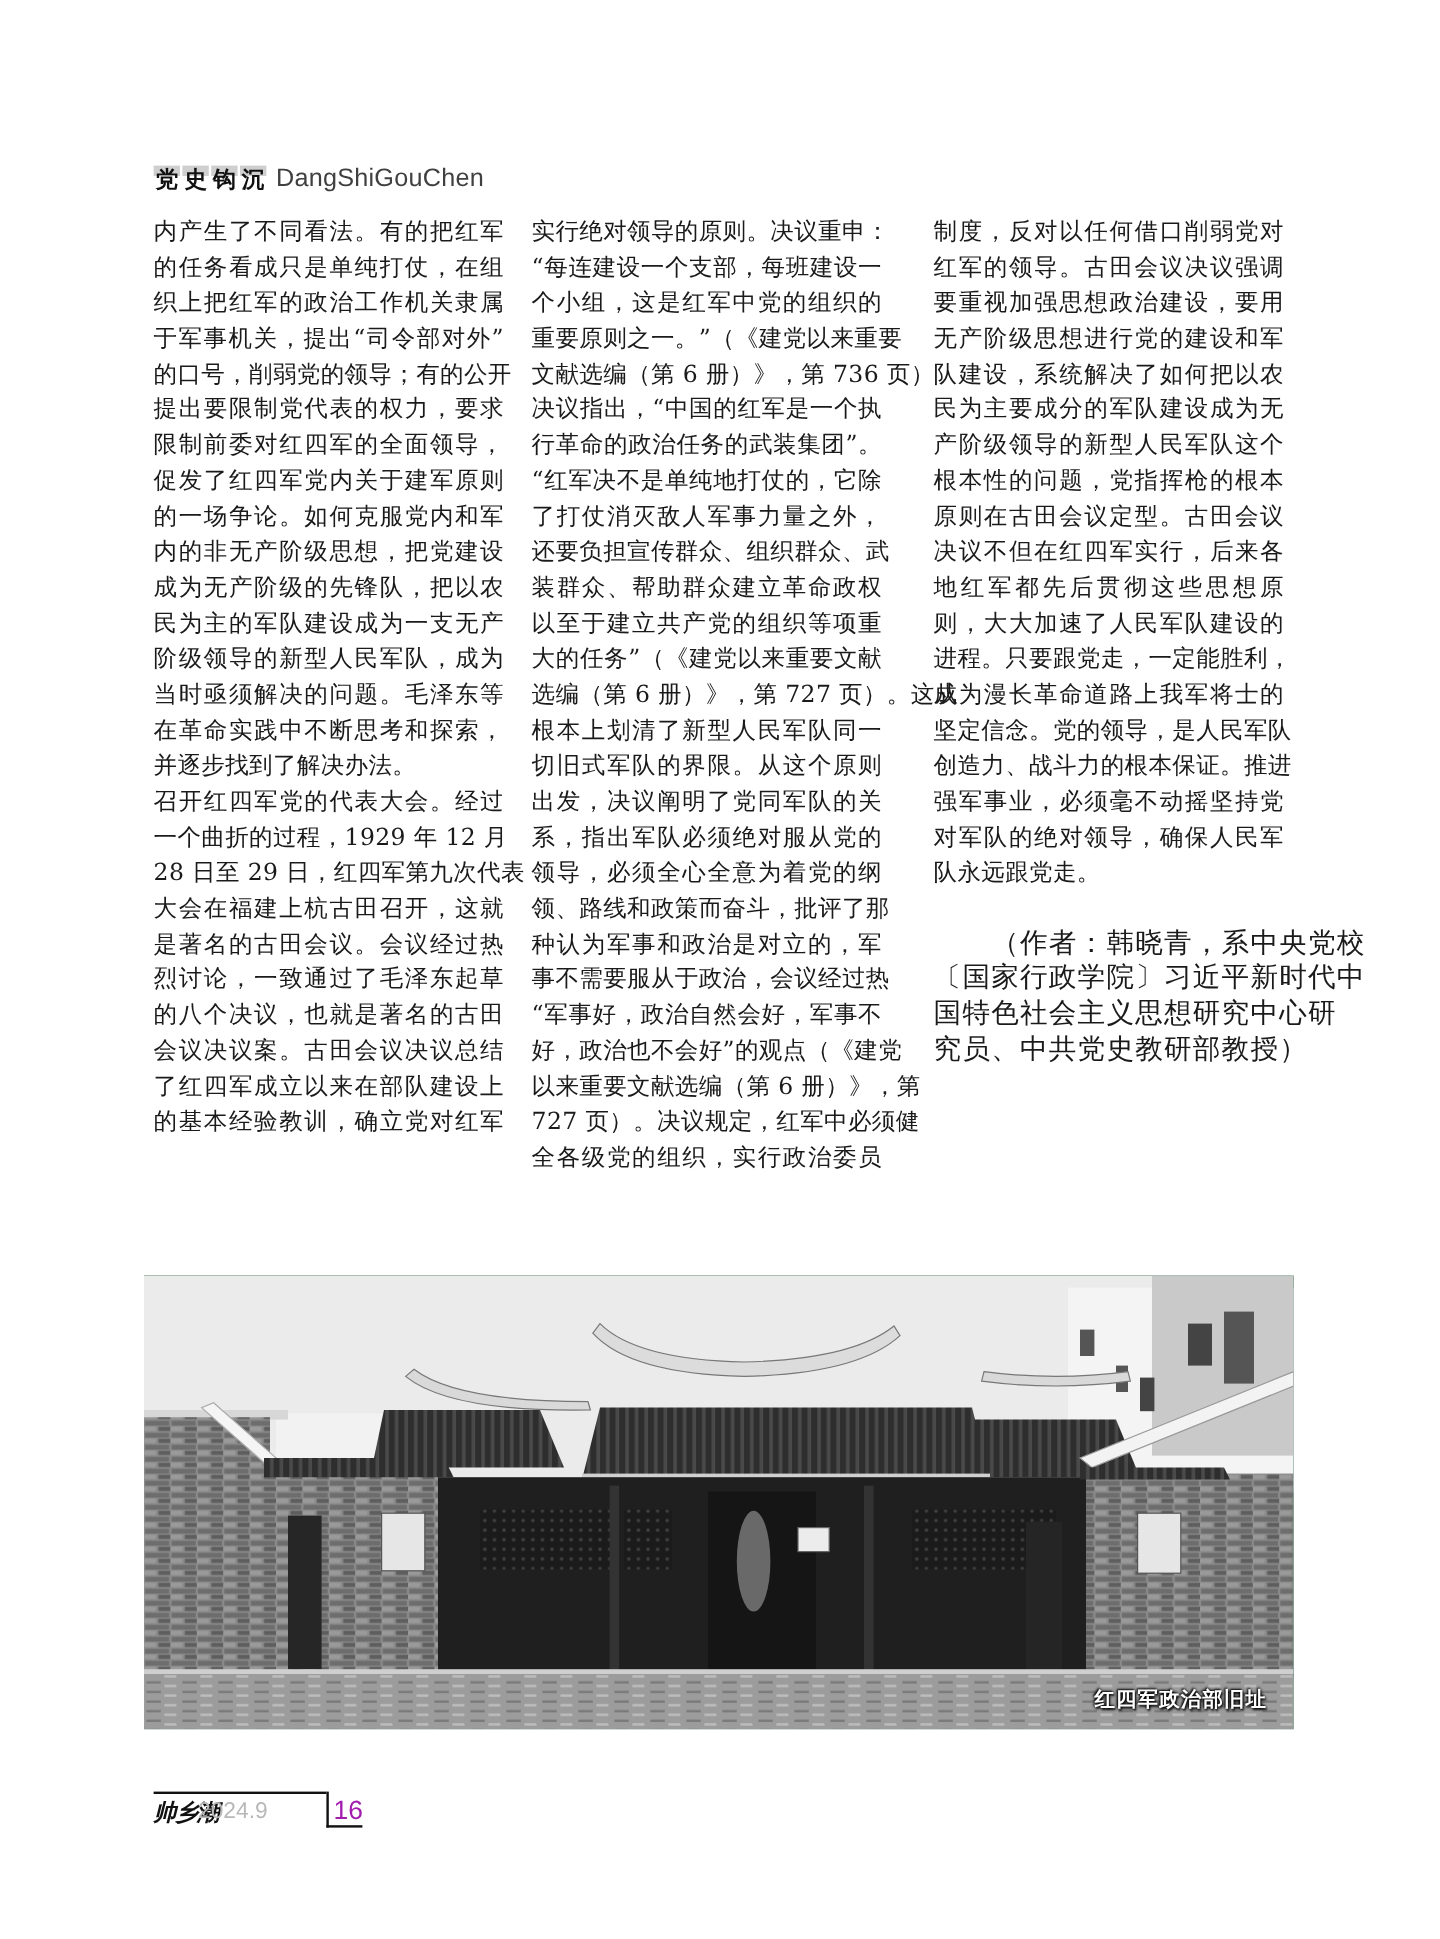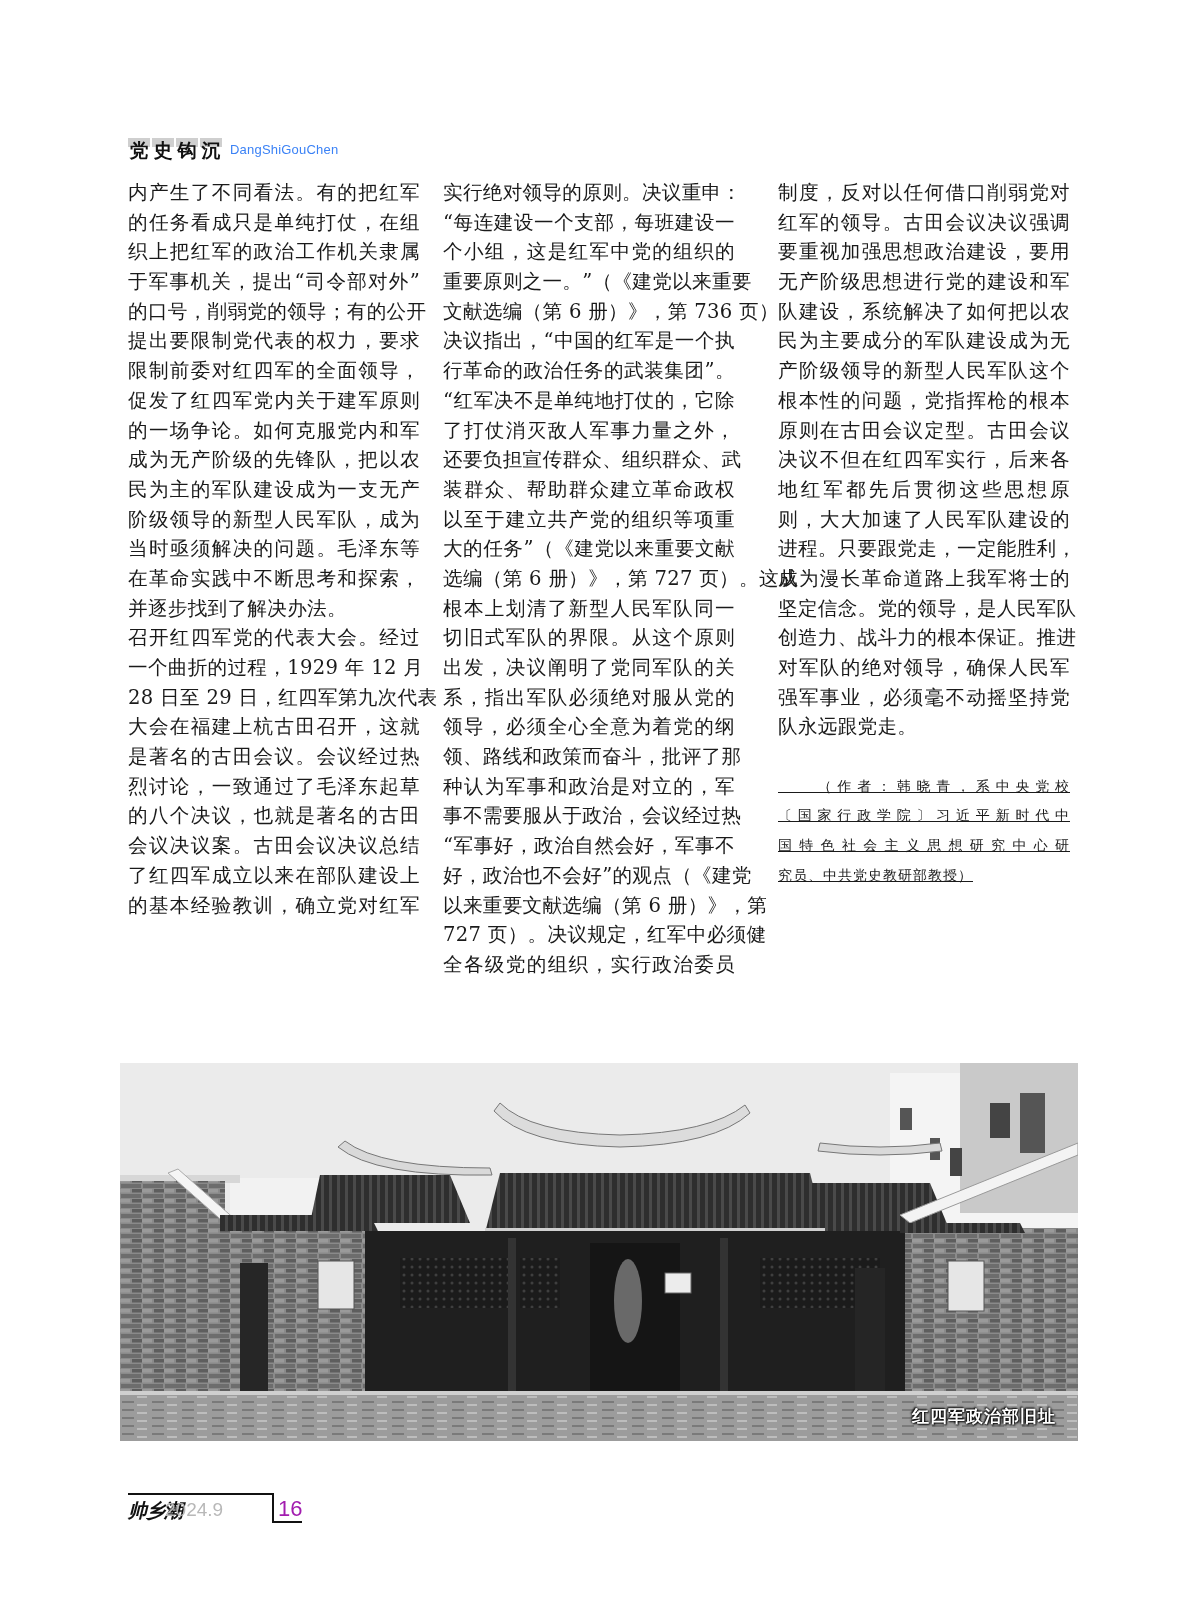--- a/index.html
+++ b/index.html
@@ -7,29 +7,29 @@
     width: 1200px; height: 1616px; background: #ffffff; position: relative; overflow: hidden;
     font-family: "DejaVu Serif", "Liberation Serif", serif; color: #1a1a1a;
   }
   .header { position: absolute; left: 128px; top: 136px; height: 26px; display: flex; align-items: center; }
   .hdr-cn { display: flex; gap: 2px; }
   .hdr-cn span {
     display: inline-block; width: 22px; height: 22px; font-size: 19px; line-height: 24px; font-weight: bold;
     text-align: center; color: #111; background: linear-gradient(#cfcfcf 0 40%, transparent 40%);
     font-family: "DejaVu Sans", sans-serif;
   }
-  .hdr-en { margin-left: 8px; font-family: "Liberation Sans", "DejaVu Sans", sans-serif; font-size: 13px; color: #3b82f6; letter-spacing: 0.2px; }
+  .hdr-en { margin-left: 8px; font-family: "Liberation Sans", "DejaVu Sans", sans-serif; font-size: 21px; color: #404040; letter-spacing: 0.2px; }
 
   .col { position: absolute; top: 178px; width: 292px; font-size: 19.6px; line-height: 29.7px; }
   .col .ln { display: block; white-space: nowrap; height: 29.7px; text-align: justify; text-align-last: justify; letter-spacing: 0.3px; }
   .col .ln.last { text-align-last: left; }
   .col1 { left: 128px; }
   .col2 { left: 443px; }
   .col3 { left: 778px; }
-  .byline .ln { letter-spacing: 1px; font-size: 14px; text-decoration: underline; }
+  .byline .ln { letter-spacing: 1px; font-size: 23px; }
   .gap { height: 29.7px; }
 
   .photo {
     position: absolute; left: 120px; top: 1063px; width: 958px; height: 378px; overflow: hidden;
     background: #14532d;
   }
   .photo svg { position: absolute; left: 0; top: 0; }
   .caption {
     position: absolute; right: 22px; bottom: 13px; font-size: 17px; color: #ffffff; font-weight: bold; letter-spacing: 1px;
     text-shadow: 0 0 2px #000, 1px 1px 2px #000, -1px -1px 2px #000;
@@ -60,20 +60,21 @@
 <div class="col col1" id="col1">
     <span class="ln">内产生了不同看法。有的把红军</span>
     <span class="ln">的任务看成只是单纯打仗，在组</span>
     <span class="ln">织上把红军的政治工作机关隶属</span>
     <span class="ln">于军事机关，提出“司令部对外”</span>
     <span class="ln">的口号，削弱党的领导；有的公开</span>
     <span class="ln">提出要限制党代表的权力，要求</span>
     <span class="ln">限制前委对红四军的全面领导，</span>
     <span class="ln">促发了红四军党内关于建军原则</span>
     <span class="ln">的一场争论。如何克服党内和军</span>
+    <span class="ln">内的非无产阶级思想，把党建设</span>
     <span class="ln">成为无产阶级的先锋队，把以农</span>
     <span class="ln">民为主的军队建设成为一支无产</span>
     <span class="ln">阶级领导的新型人民军队，成为</span>
     <span class="ln">当时亟须解决的问题。毛泽东等</span>
     <span class="ln">在革命实践中不断思考和探索，</span>
     <span class="ln last">并逐步找到了解决办法。</span>
     <span class="ln">召开红四军党的代表大会。经过</span>
     <span class="ln">一个曲折的过程，1929 年 12 月</span>
     <span class="ln">28 日至 29 日，红四军第九次代表</span>
     <span class="ln">大会在福建上杭古田召开，这就</span>
@@ -125,22 +126,22 @@
     <span class="ln">产阶级领导的新型人民军队这个</span>
     <span class="ln">根本性的问题，党指挥枪的根本</span>
     <span class="ln">原则在古田会议定型。古田会议</span>
     <span class="ln">决议不但在红四军实行，后来各</span>
     <span class="ln">地红军都先后贯彻这些思想原</span>
     <span class="ln">则，大大加速了人民军队建设的</span>
     <span class="ln">进程。只要跟党走，一定能胜利，</span>
     <span class="ln">成为漫长革命道路上我军将士的</span>
     <span class="ln">坚定信念。党的领导，是人民军队</span>
     <span class="ln">创造力、战斗力的根本保证。推进</span>
+    <span class="ln">强军事业，必须毫不动摇坚持党</span>
     <span class="ln">对军队的绝对领导，确保人民军</span>
-    <span class="ln">强军事业，必须毫不动摇坚持党</span>
     <span class="ln last">队永远跟党走。</span>
     <div class="gap"></div>
     <div class="byline">
       <span class="ln">　　（作者：韩晓青，系中央党校</span>
       <span class="ln">〔国家行政学院〕习近平新时代中</span>
       <span class="ln">国特色社会主义思想研究中心研</span>
       <span class="ln last">究员、中共党史教研部教授）</span>
     </div>
   </div>
 

